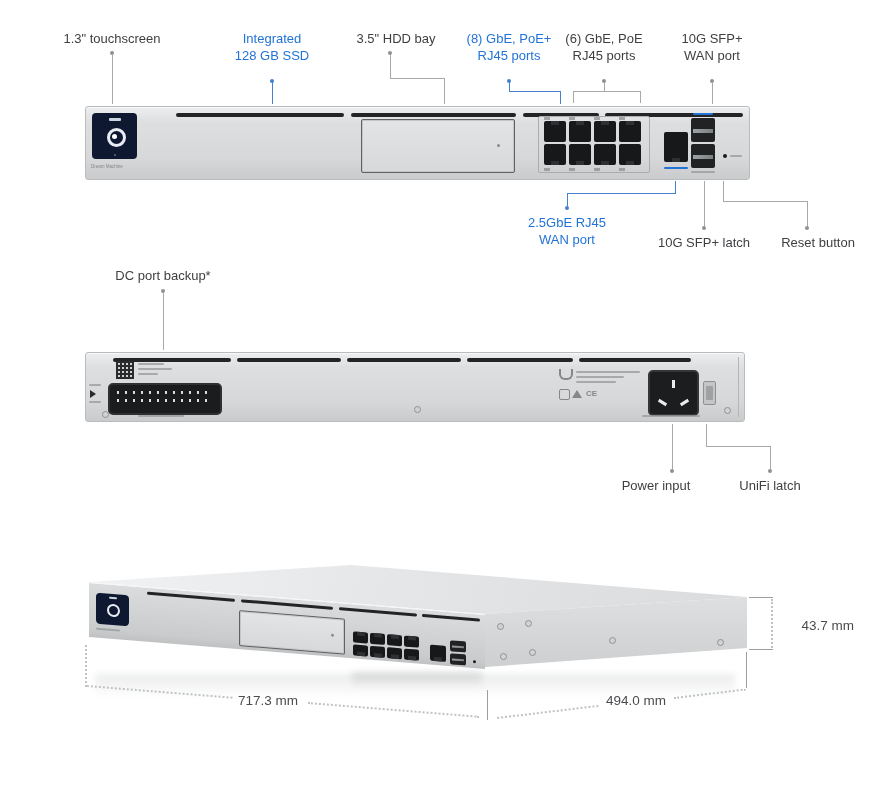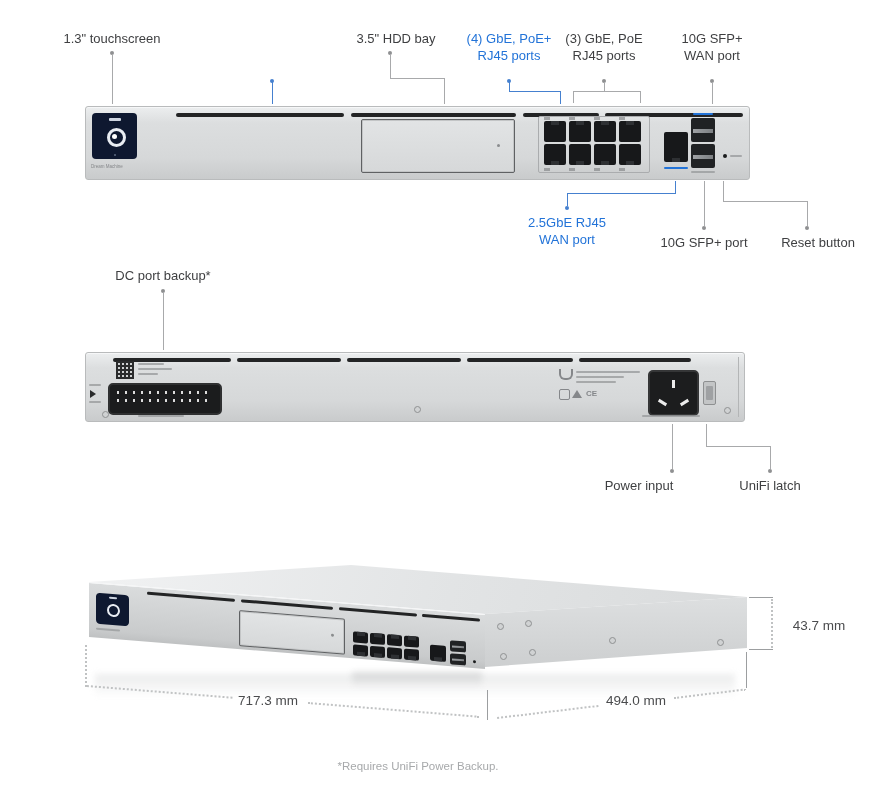--- a/index.html
+++ b/index.html
@@ -58,40 +58,44 @@
 </style>
 </head>
 <body>
 
 <div class="canvas">
 
   <div class="lbl" style="left:42px;top:31px;width:140px;">1.3" touchscreen</div>
   <div class="dot" style="left:110px;top:51px;"></div>
   <div class="vl" style="left:112px;top:54px;height:50px;"></div>
 
+  <div class="lbl blue" style="left:202px;top:31px;width:140px;">
+    <span>Integrated</span><br>
+    <span>128 GB SSD</span>
+  </div>
   <div class="dot blue" style="left:270px;top:79px;"></div>
   <div class="vl blue" style="left:272px;top:82px;height:22px;"></div>
 
   <div class="lbl" style="left:326px;top:31px;width:140px;">3.5" HDD bay</div>
   <div class="dot" style="left:388px;top:51px;"></div>
   <div class="vl" style="left:390px;top:54px;height:25px;"></div>
   <div class="hl" style="left:390px;top:78px;width:55px;"></div>
   <div class="vl" style="left:444px;top:78px;height:26px;"></div>
 
   <div class="lbl blue" style="left:439px;top:31px;width:140px;">
-    <span>(4) GbE, PoE+</span><br>
+    <span>(8) GbE, PoE+</span><br>
     <span>RJ45 ports</span>
   </div>
   <div class="dot blue" style="left:507px;top:79px;"></div>
   <div class="vl blue" style="left:509px;top:82px;height:10px;"></div>
   <div class="hl blue" style="left:509px;top:91px;width:52px;"></div>
   <div class="vl blue" style="left:560px;top:91px;height:13px;"></div>
 
   <div class="lbl" style="left:534px;top:31px;width:140px;">
-    <span>(3) GbE, PoE</span><br>
+    <span>(6) GbE, PoE</span><br>
     <span>RJ45 ports</span>
   </div>
   <div class="dot" style="left:602px;top:79px;"></div>
   <div class="vl" style="left:604px;top:82px;height:10px;"></div>
   <div class="hl" style="left:573px;top:91px;width:68px;"></div>
   <div class="vl" style="left:573px;top:91px;height:12px;"></div>
   <div class="vl" style="left:640px;top:91px;height:12px;"></div>
 
   <div class="lbl" style="left:642px;top:31px;width:140px;">
     <span>10G SFP+</span><br>
@@ -152,21 +156,21 @@
   <div class="hl blue" style="left:567px;top:193px;width:109px;"></div>
   <div class="vl blue" style="left:567px;top:193px;height:13px;"></div>
   <div class="dot blue" style="left:565px;top:206px;"></div>
   <div class="lbl blue" style="left:497px;top:215px;width:140px;">
     <span>2.5GbE RJ45</span><br>
     <span>WAN port</span>
   </div>
 
   <div class="vl" style="left:704px;top:181px;height:45px;"></div>
   <div class="dot" style="left:702px;top:226px;"></div>
-  <div class="lbl" style="left:634px;top:235px;width:140px;">10G SFP+ port</div>
+  <div class="lbl" style="left:634px;top:235px;width:140px;">10G SFP+ latch</div>
 
   <div class="vl" style="left:723px;top:181px;height:21px;"></div>
   <div class="hl" style="left:723px;top:201px;width:85px;"></div>
   <div class="vl" style="left:807px;top:201px;height:25px;"></div>
   <div class="dot" style="left:805px;top:226px;"></div>
   <div class="lbl" style="left:748px;top:235px;width:140px;">Reset button</div>
 
   <div class="lbl" style="left:93px;top:268px;width:140px;">DC port backup*</div>
   <div class="dot" style="left:161px;top:289px;"></div>
   <div class="vl" style="left:163px;top:292px;height:58px;"></div>
@@ -213,21 +217,21 @@
     </div>
     <div class="micro" style="left:556px;top:62px;width:58px;"></div>
 
     <div style="position:absolute;left:617px;top:28px;width:11px;height:22px;background:#c3c5c6;border:1px solid #8e9091;border-radius:2px;">
       <div style="position:absolute;left:2px;top:4px;right:2px;bottom:4px;background:#9fa1a3;border-radius:1px;"></div>
     </div>
   </div>
 
   <div class="vl" style="left:672px;top:424px;height:45px;"></div>
   <div class="dot" style="left:670px;top:469px;"></div>
-  <div class="lbl" style="left:569px;top:478px;width:140px;">Power input</div>
+  <div class="lbl" style="left:586px;top:478px;width:140px;">Power input</div>
 
   <div class="vl" style="left:706px;top:424px;height:23px;"></div>
   <div class="hl" style="left:706px;top:446px;width:65px;"></div>
   <div class="vl" style="left:770px;top:446px;height:23px;"></div>
   <div class="dot" style="left:768px;top:469px;"></div>
   <div class="lbl" style="left:700px;top:478px;width:140px;">UniFi latch</div>
 
   <div class="facetop" style="left:89px;top:560px;width:658px;height:60px;clip-path:polygon(0px 22px,396px 54px,658px 37px,262px 5px);"></div>
 
   <div class="faceside" style="left:485px;top:597px;width:262px;height:70px;clip-path:polygon(0px 17px,262px 0px,262px 51px,0px 70px);">
@@ -274,28 +278,27 @@
       </div>
     <div style="position:absolute;left:384px;top:46px;width:3px;height:3px;border-radius:50%;background:#1b1c1d;"></div>
   </div>
 
   <div class="ghost" style="left:95px;top:674px;width:640px;height:24px;background:linear-gradient(180deg,#c6c8c9,transparent);"></div>
   <div class="ghost" style="left:352px;top:672px;width:130px;height:16px;background:linear-gradient(180deg,#8b8d8f,transparent);opacity:.28;"></div>
 
   <div class="tick" style="left:749px;top:597px;width:24px;height:1px;"></div>
   <div class="tick" style="left:749px;top:649px;width:24px;height:1px;"></div>
   <div class="dotted-v" style="left:771px;top:599px;height:49px;"></div>
-  <div class="dimlbl" style="left:784px;top:618px;width:70px;text-align:center;">43.7 mm</div>
+  <div class="dimlbl" style="left:784px;top:618px;width:70px;text-align:right;">43.7 mm</div>
 
   <div class="dotted-v" style="left:85px;top:645px;height:42px;"></div>
   <div class="dotted-h" style="left:87px;top:685px;width:146px;transform:rotate(4.6deg);"></div>
   <div class="dimlbl" style="left:230px;top:693px;width:76px;">717.3 mm</div>
   <div class="dotted-h" style="left:308px;top:702px;width:172px;transform:rotate(4.6deg);"></div>
   <div class="tick" style="left:487px;top:690px;width:1px;height:30px;"></div>
 
   <div class="dotted-h" style="left:497px;top:717px;width:102px;transform:rotate(-6.8deg);"></div>
   <div class="dimlbl" style="left:600px;top:693px;width:72px;">494.0 mm</div>
   <div class="dotted-h" style="left:674px;top:697px;width:72px;transform:rotate(-6.8deg);"></div>
   <div class="tick" style="left:746px;top:652px;width:1px;height:36px;"></div>
 
-  <div class="footnote" style="left:168px;top:760px;width:500px;">*Requires UniFi Power Backup.</div>
 
 </div>
 
 </body></html>

